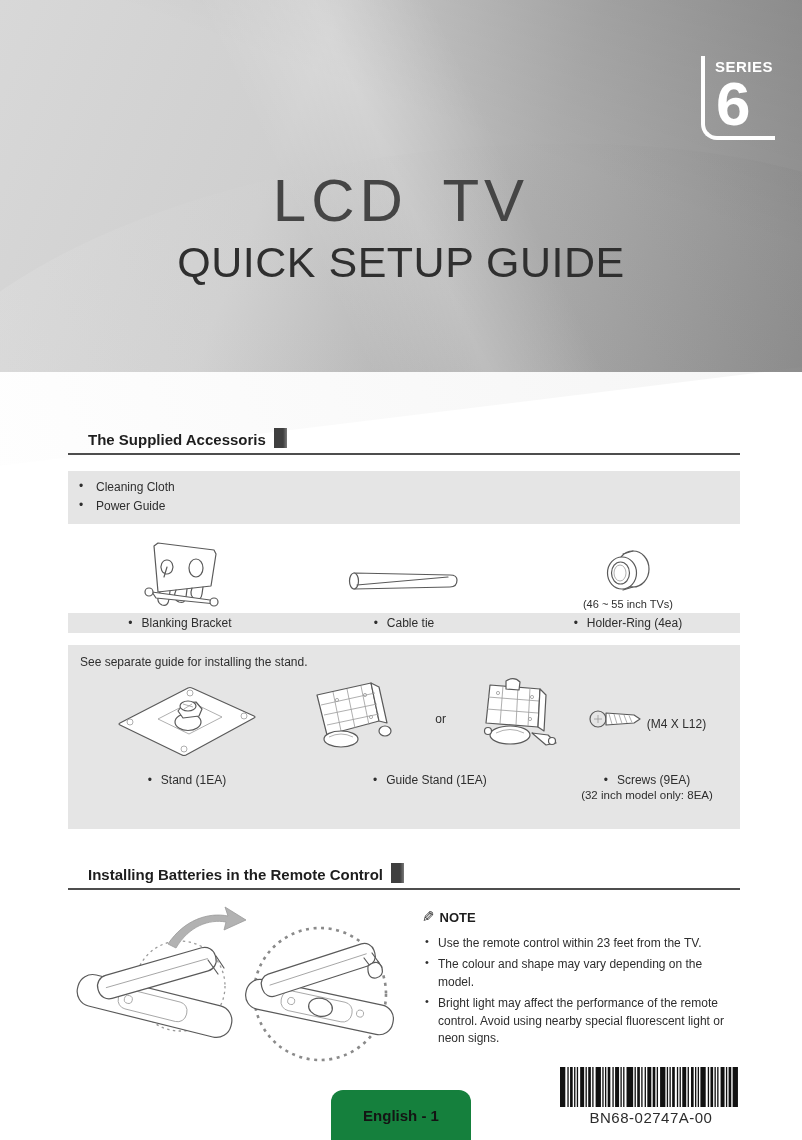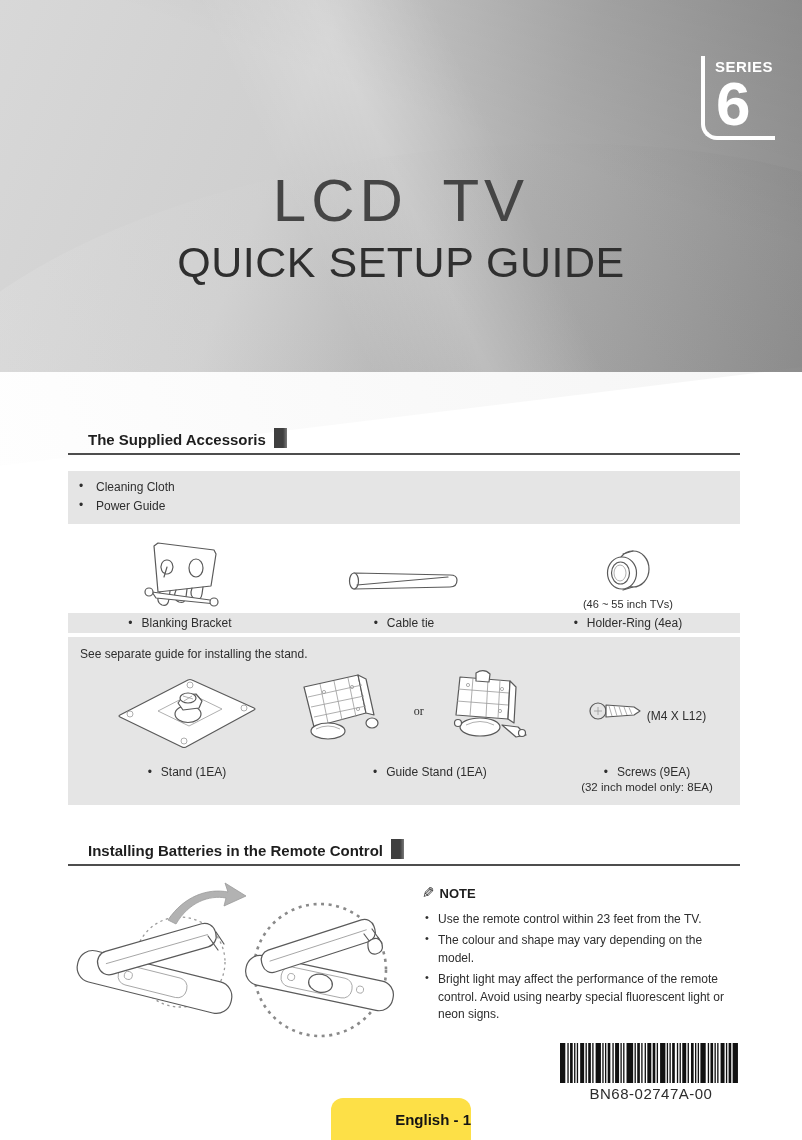--- a/index.html
+++ b/index.html
@@ -44,25 +44,25 @@
   .acc-list li::before { content:"•"; position:absolute; left:11px; top:1px; font-size:12px; color:#2e2e2e; }
 
   .acc-images-row { display:flex; margin-top:10px; align-items:flex-end; height:76px; }
   .acc-img-cell { width:33.33%; display:flex; flex-direction:column; align-items:center; justify-content:flex-end; }
   .size-note { font-size:11px; color:#2e2e2e; margin-top:2px; }
 
   .acc-caption-row { display:flex; margin-top:3px; height:20px; align-items:center; }
   .caption-cell { width:33.33%; text-align:center; font-size:12px; color:#2e2e2e; }
   .caption-cell .dot, .cap-line .dot { margin-right:9px; }
 
-  .stand-box { margin-top:4px; padding:10px 12px 12px; }
+  .stand-box { margin-top:12px; padding:10px 12px 28px; }
   .stand-note { font-size:12px; color:#2e2e2e; }
   .stand-figs { display:flex; align-items:center; margin-top:4px; }
   .fig-stand { width:33%; display:flex; justify-content:center; }
-  .fig-guide { width:42%; display:flex; align-items:center; justify-content:flex-start; gap:10px;font-family:Liberation Serif, serif; }
+  .fig-guide { width:42%; display:flex; align-items:center; justify-content:flex-end; gap:18px; }
   .or-label { font-size:12px; color:#2e2e2e; margin:0 2px; }
   .fig-screw { width:25%; display:flex; align-items:flex-end; justify-content:center; }
   .screw-spec { font-size:12px; color:#2e2e2e; margin-left:1px; }
   .stand-caps { display:flex; margin-top:8px; }
   .cap1 { width:33%; text-align:center; font-size:12px; color:#2e2e2e; }
   .cap2 { width:42%; text-align:center; font-size:12px; color:#2e2e2e; }
   .cap3 { width:25%; text-align:center; font-size:12px; color:#2e2e2e; }
   .cap3 .sub { font-size:11.5px; margin-top:2px; }
 
   
@@ -73,22 +73,22 @@
   .note-pencil { font-size:15px; font-weight:normal; margin-right:5px; transform:scaleX(-1); display:inline-block; }
   .note-list { list-style:none; margin-top:9px; width:306px; }
   .note-list li { position:relative; font-size:12px; color:#2e2e2e; line-height:1.45; padding:0 0 4px 16px; }
   .note-list li::before { content:"•"; position:absolute; left:3px; top:-1px; font-size:11px; color:#2e2e2e; }
 
   .barcode-wrap { margin-top:16px; width:182px; margin-left:auto; margin-right:-2px; text-align:center; }
   .barcode-svg { width:180px; height:40px; display:block; }
   .barcode-text { font-size:15px; color:#2c2c2c; letter-spacing:0.5px; margin-top:2px; }
 
   
-  .footer-tab { position:absolute; left:50%; transform:translateX(-50%); bottom:0; width:140px; height:42px;
-    background:#fde047; border-radius:12px 12px 0 0; display:flex; align-items:center; justify-content:flex-end;
+  .footer-tab { position:absolute; left:50%; transform:translateX(-50%); bottom:0; width:140px; height:50px;
+    background:#15803d; border-radius:12px 12px 0 0; display:flex; align-items:center; justify-content:center;
     font-size:15px; font-weight:bold; color:#141414; }
 
   svg.illo { display:block; }
   .ln { fill:none; stroke:#5a5a5a; stroke-width:1.2; stroke-linejoin:round; stroke-linecap:round; }
   .ln-thin { fill:none; stroke:#9a9a9a; stroke-width:0.8; }
   .wh { fill:#ffffff; }
 </style>
 </head>
 <body>
 

